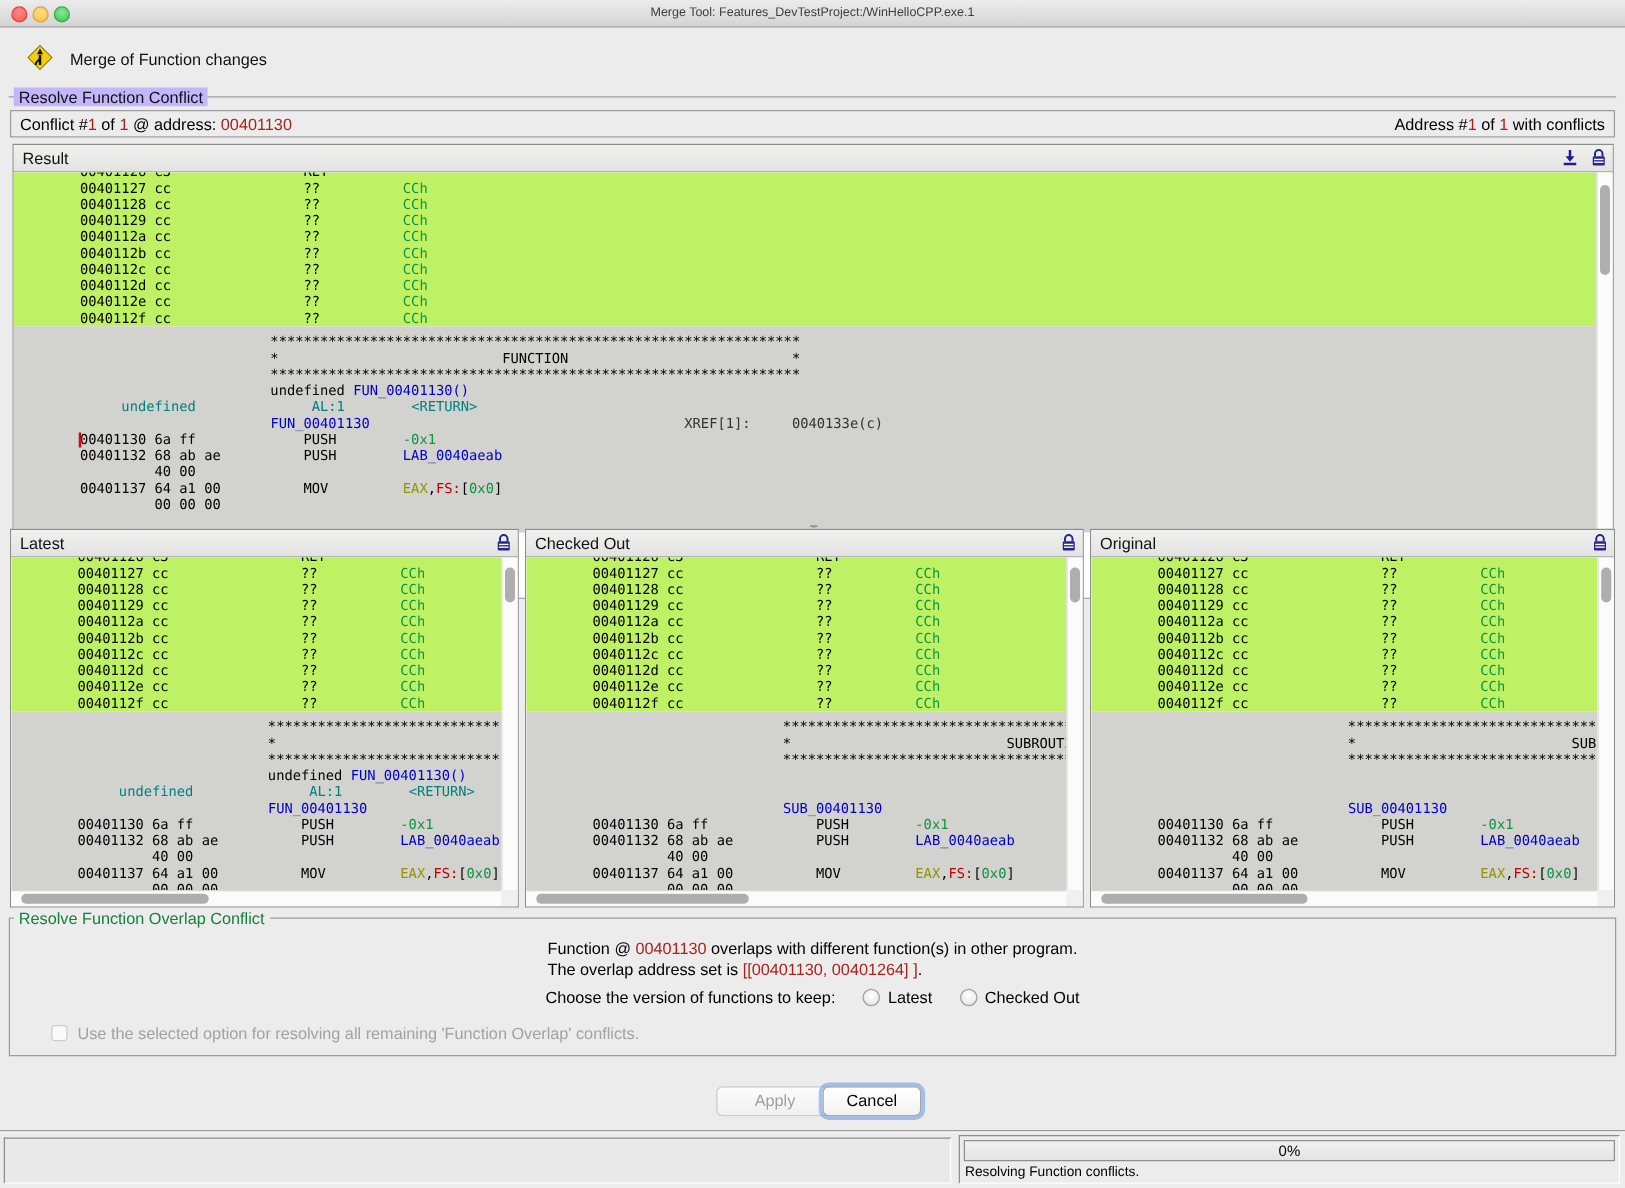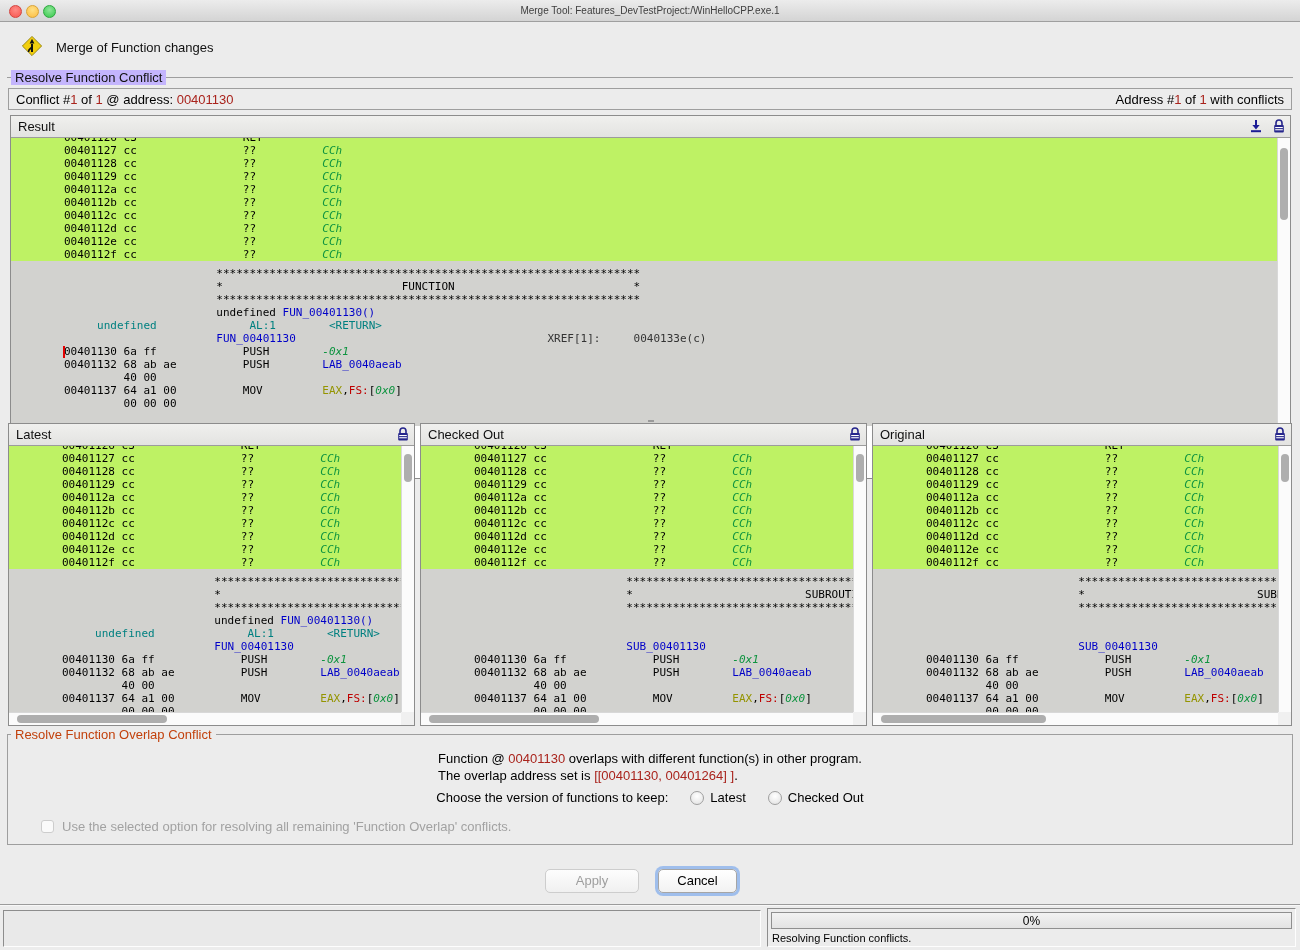--- a/index.html
+++ b/index.html
@@ -48,21 +48,21 @@
   .listing { position:absolute; left:0; top:0; right:13px; bottom:13px; overflow:hidden;
     font-family:"DejaVu Sans Mono", monospace; font-size:11px; line-height:13px; }
   .no-hscroll .listing { bottom:0; }
   .ln { height:13px; white-space:pre; overflow:hidden; }
   .lw { background:#bef264; margin-top:-7px; }
   .lg { background:#d2d2cf; padding-top:6px; position:relative; }
   #pane-result  .lg { height:165px; }
   .lower .lg { height:151px; }
 
   .listing .c-k { color:#000; }
-  .listing .c-g { color:#0f9440;font-style:italic; }
+  .listing .c-g { color:#0f9440; }
   .listing .c-b { color:#0000c8;margin-top:36px; }
   .listing .c-t { color:#008080; }
   .listing .c-o { color:#949400; }
   .listing .c-r { color:#be0000; }
   .listing .c-x { color:#333; }
   .cursor { position:absolute; left:52px; top:85px; width:2px; height:12px; background:#e40000; }
 
   .vscroll { position:absolute; right:0; top:0; bottom:13px; width:13px;
     background:#fbfbfb; border-left:1px solid #d8d8d8; }
   .no-hscroll .vscroll { bottom:0; }
@@ -76,37 +76,37 @@
   #pane-checked .hthumb { width:170px; }
   #pane-original .hthumb { width:165px; }
   .scroll-corner { position:absolute; right:0; bottom:0; width:13px; height:13px; background:#f0f0f0; }
 
   .splitter-grip { position:absolute; left:645px; top:419px; width:12px; height:4px;
     background:radial-gradient(#9a9a9a 35%, transparent 40%); }
 
   
   .group2-box { position:absolute; left:7px; top:734px; width:1286px; height:111px;
     border:1px solid #9e9e9e; }
-  .group2-title { position:absolute; left:11px; top:727px; font-size:13px; color:#c2410c;
+  .group2-title { position:absolute; left:11px; top:727px; font-size:13px; color:#15803d;
     background:#ececec; padding:0 4px; z-index:2; }
   .overlap-msg { position:absolute; left:0; right:0; top:750px; display:flex; justify-content:center; }
   .overlap-msg-inner { text-align:left; font-size:13px; line-height:17px; color:#000; }
   .choose-row { position:absolute; left:0; right:0; top:790px; display:flex; justify-content:center;
     align-items:center; gap:10px; font-size:13px; }
   .radio-opt { display:flex; align-items:center; gap:6px; margin-left:12px; }
   .radio { width:14px; height:14px; border-radius:50%; border:1px solid #9f9f9f;
     background:radial-gradient(circle at 50% 35%, #ffffff, #e0e0e0); }
   .checkbox-row { position:absolute; left:20px; top:819px; display:flex; align-items:center;
     gap:8px; font-size:13px; color:#a2a2a2;padding-left:21px; }
   .checkbox { width:13px; height:13px; border:1px solid #cdcdcd; border-radius:3px; background:#fafafa; }
 
   
   .btn { position:absolute; top:869px; height:24px; border-radius:5px; font-size:13px;
     font-family:"Liberation Sans", sans-serif; text-align:center; }
-  #apply-btn { left:545px; width:94px; background:linear-gradient(#fdfdfd,#f0f0f0);
+  #apply-btn { left:573px; width:94px; background:linear-gradient(#fdfdfd,#f0f0f0);
     border:1px solid #cdcdcd; color:#9e9e9e; }
   #cancel-btn { left:658px; width:79px; background:linear-gradient(#ffffff,#f2f2f2);
     border:1px solid #a5a5a5; color:#000; box-shadow:0 0 0 3px rgba(108,160,236,0.6); }
 
   
   .status-sep { position:absolute; left:0; right:0; top:904px; height:2px;
     border-top:1px solid #9b9b9b; background:#f7f7f7; }
   .status-left { position:absolute; left:3px; top:910px; width:758px; height:37px; background:#e9e9e9;
     border-top:1px solid #8d8d8d; border-left:1px solid #8d8d8d;
     border-bottom:1px solid #fdfdfd; border-right:1px solid #fdfdfd; }

